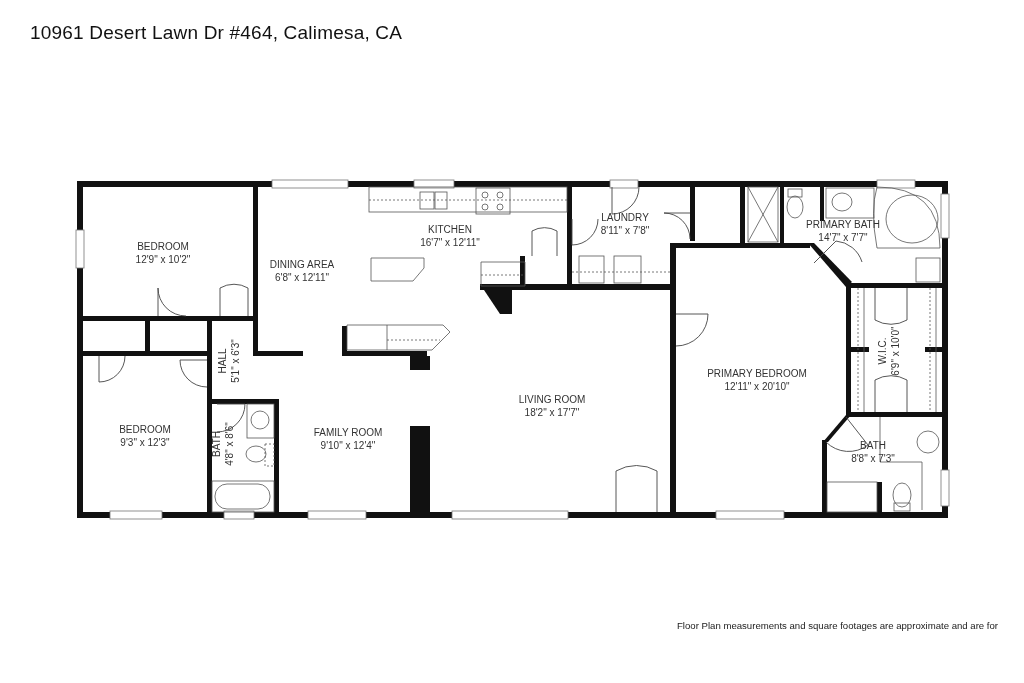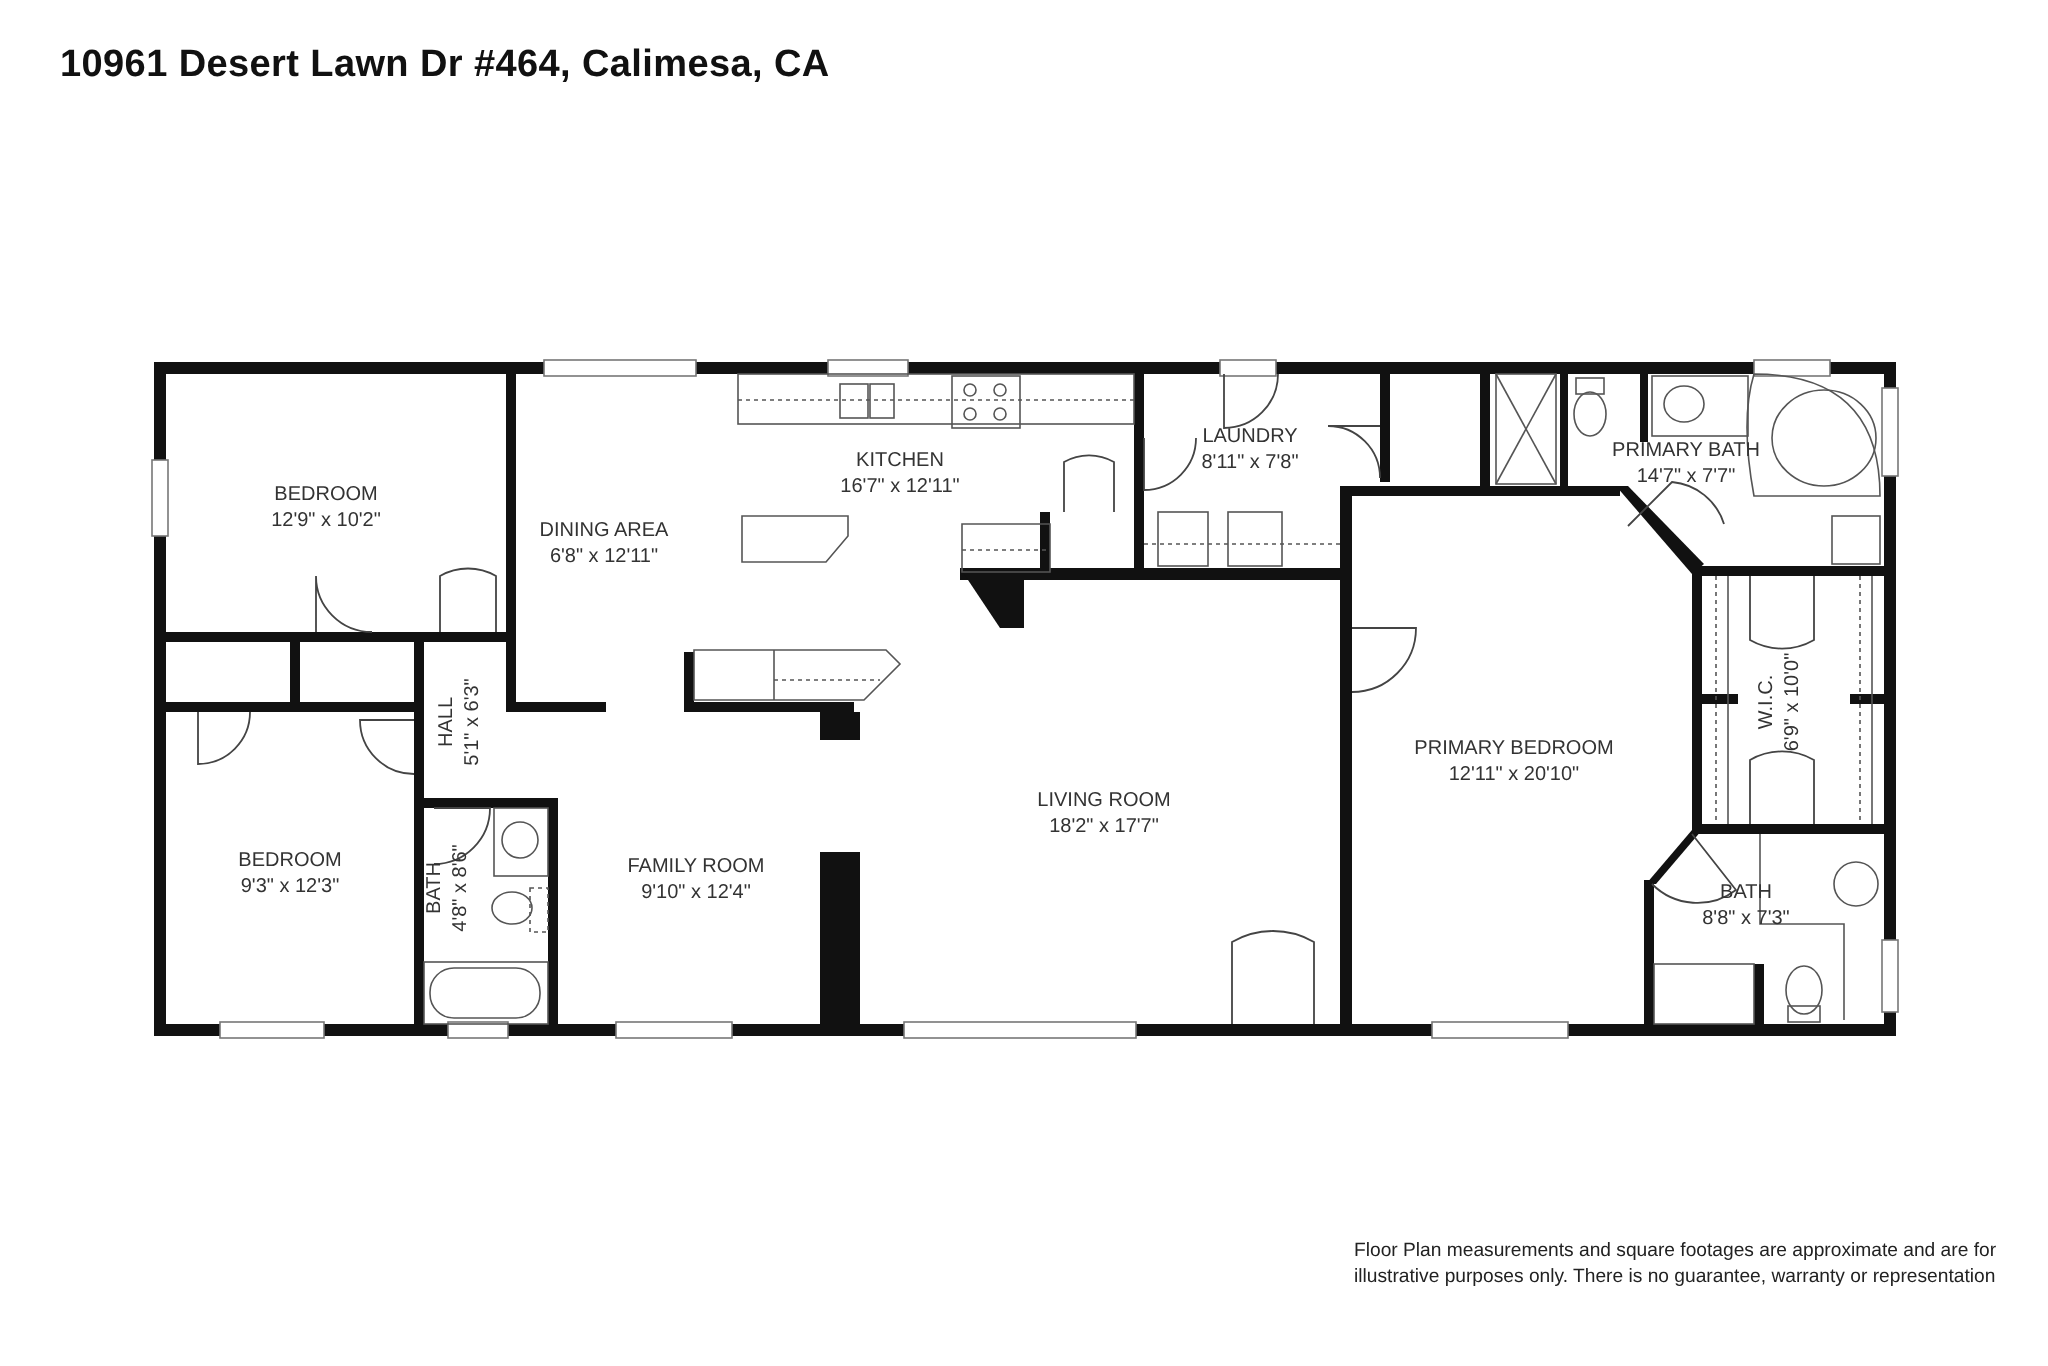--- a/index.html
+++ b/index.html
@@ -1,17 +1,17 @@
 <!DOCTYPE html>
 <html><head>
 <meta charset="utf-8">
 <style>
   html, body { margin: 0; padding: 0; background: #ffffff; }
   body { width: 1024px; height: 683px; position: relative; overflow: hidden; font-family: "Liberation Sans", sans-serif; }
-  .title { position: absolute; left: 30px; top: 22px; font-size: 19px; font-weight: bold; color: #111; letter-spacing: 0.2px; }
+  .title { position: absolute; left: 30px; top: 22px; font-size: 19px; font-weight: normal; color: #111; letter-spacing: 0.2px; }
   .plan { position: absolute; left: 0; top: 0; }
   .room-label { font-family: "Liberation Sans", sans-serif; font-size: 10px; fill: #333; text-anchor: middle; }
   .disclaimer { position: absolute; left: 677px; top: 619px; width: 340px; font-size: 9.6px; line-height: 13px; color: #222; }
   .disclaimer span { display: block; white-space: nowrap; }
 </style>
 </head>
 <body>
 
 <div class="title">10961 Desert Lawn Dr #464, Calimesa, CA</div>
 
@@ -217,14 +217,13 @@
     <text class="room-label" x="0" y="13">6'9" x 10'0"</text>
   </g>
   <g>
     <text class="room-label" x="873" y="449">BATH</text>
     <text class="room-label" x="873" y="462">8'8" x 7'3"</text>
   </g>
 </svg>
 
 <div class="disclaimer">
   <span>Floor Plan measurements and square footages are approximate and are for</span>
-  <span>illustrative purposes only. There is no guarantee, warranty or representation</span>
 </div>
 
 </body></html>

